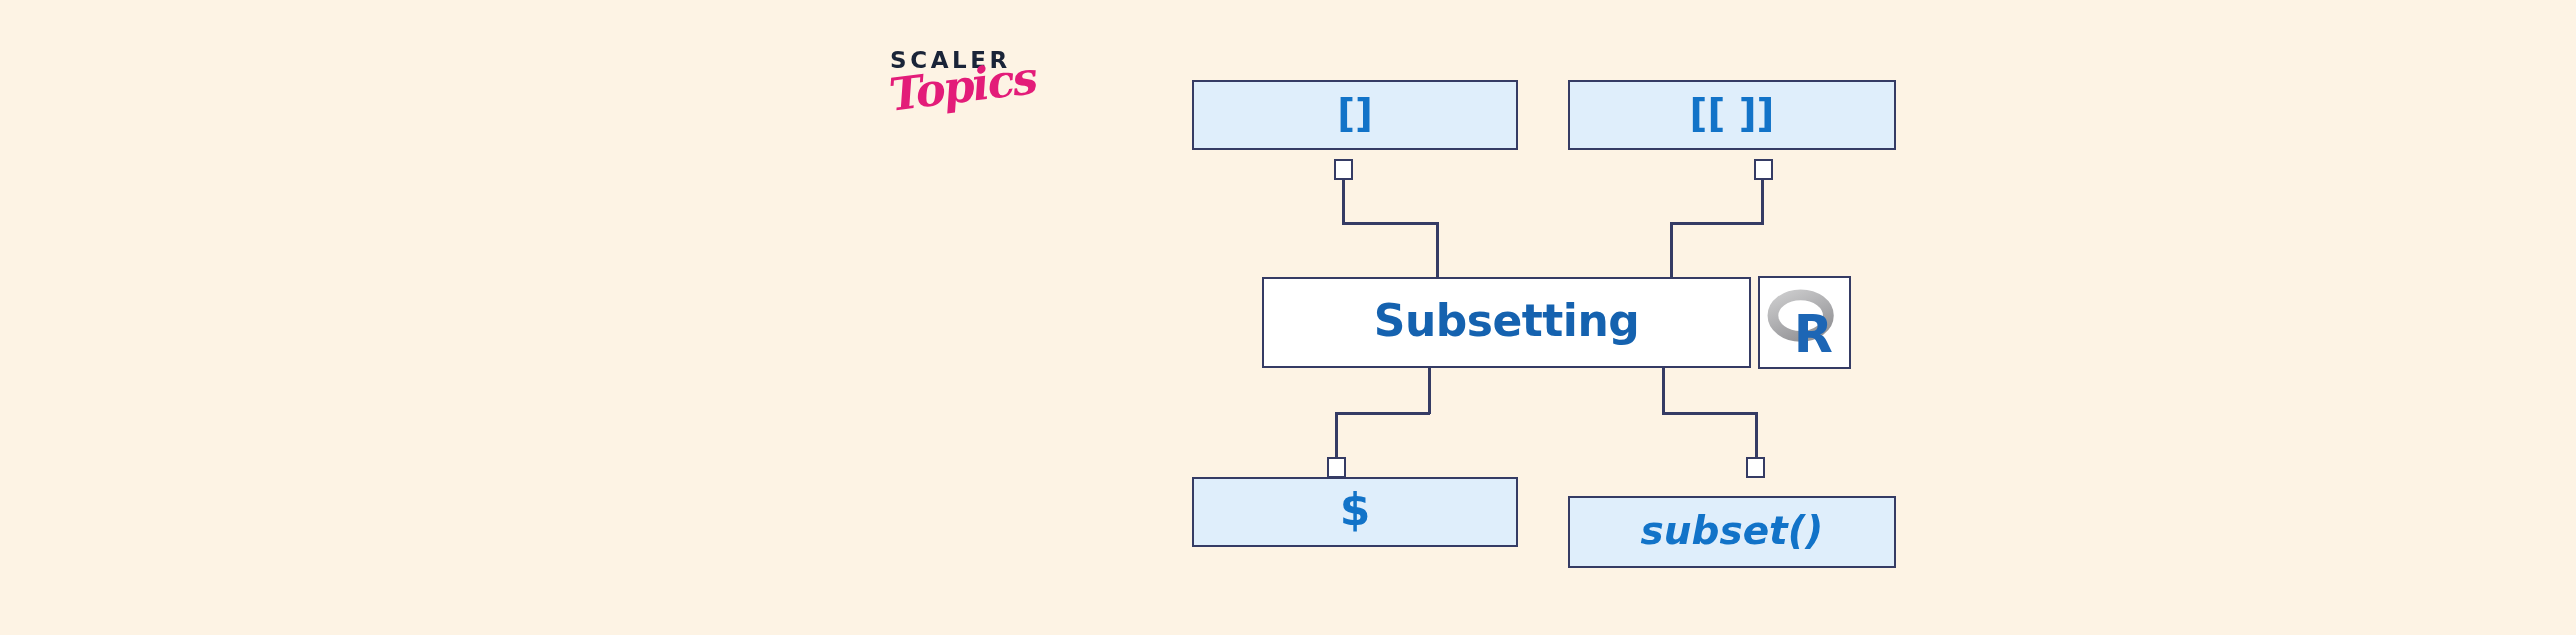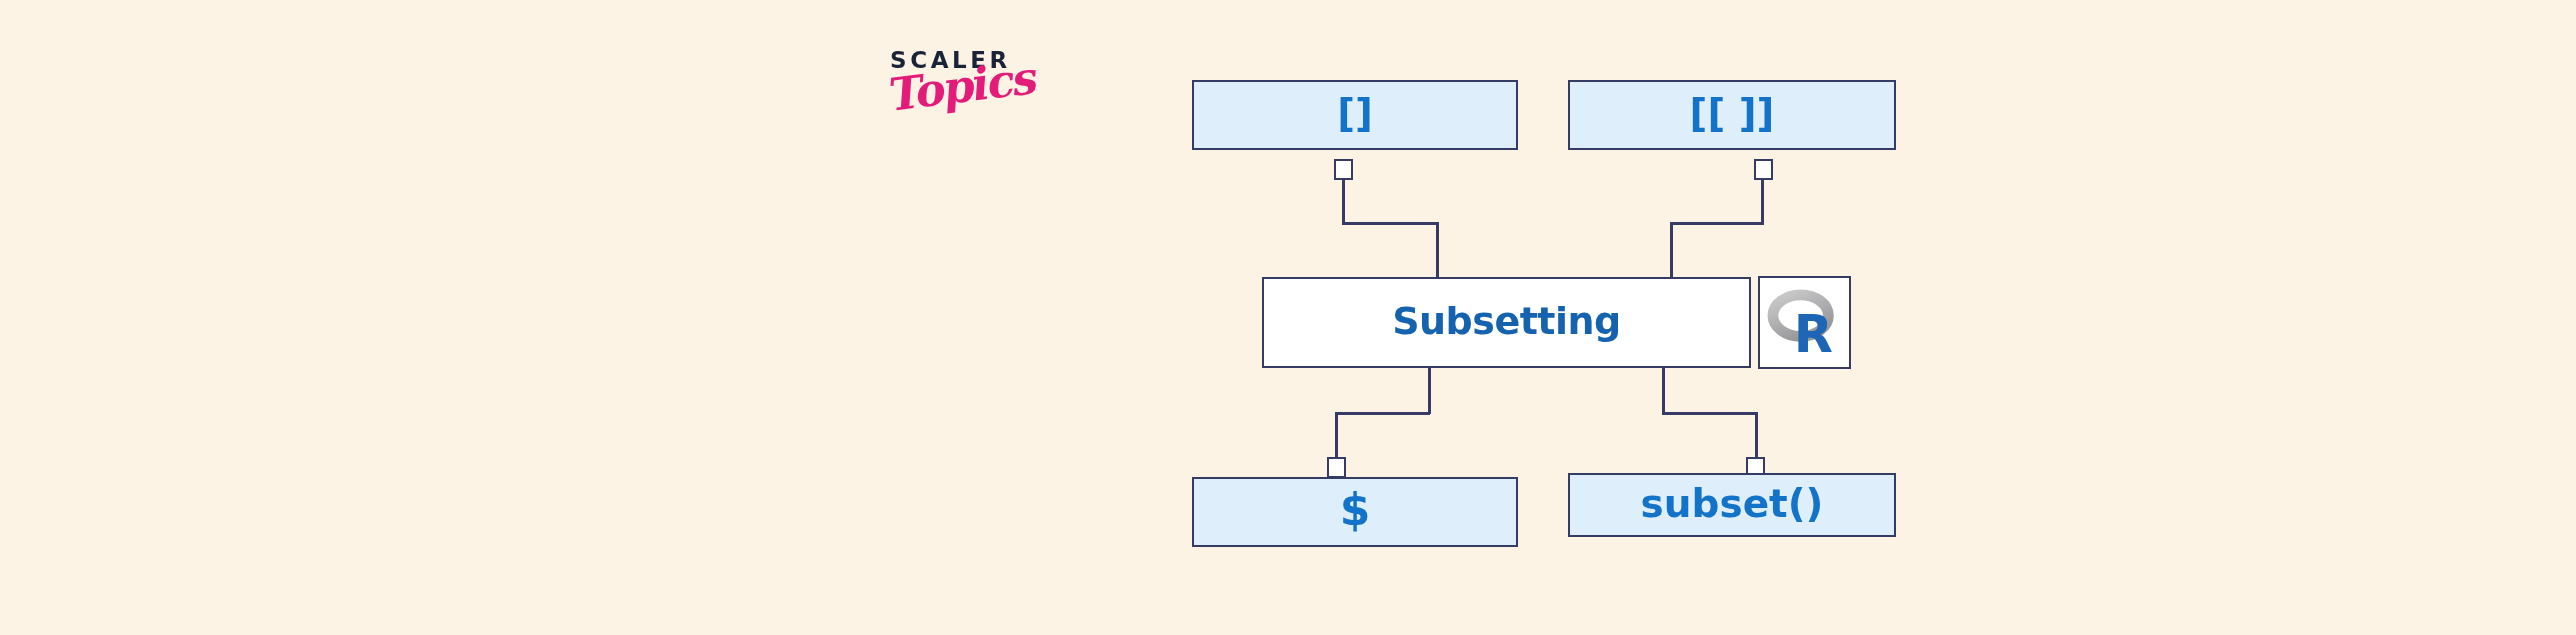--- a/index.html
+++ b/index.html
@@ -36,28 +36,28 @@
   .node-blue::before{
     content:"";position:absolute;z-index:-1;
     left:5.7px;top:5.7px;width:100%;height:100%;
     background:#fbc97f;border:2.1px solid #353b64;
   }
   .node-label{
     color:#1273c8;font-weight:bold;font-size:39px;
     white-space:pre;line-height:1;padding-bottom:3.1px;
   }
   .node-title{
-    color:#1562af;font-weight:bold;font-size:38px;line-height:1;
+    color:#1562af;font-weight:bold;font-size:44px;line-height:1;
     letter-spacing:-0.5px;padding-bottom:2.1px;
   }
 
   #node-bracket-single{left:1192px;top:80px;width:326px;height:70px;}
   #node-bracket-double{left:1568px;top:80px;width:328px;height:70px;}
   #node-dollar{left:1192px;top:477px;width:326px;height:70px;}
-  #node-subset-fn{left:1568px;top:473px;width:328px;height:64px;}
+  #node-subset-fn{left:1568px;top:496px;width:328px;height:72px;font-style:italic;}
   #node-subsetting{left:1262px;top:277px;width:489px;height:91px;}
   #node-r-logo{left:1758px;top:276px;width:93px;height:93px;}
   #node-dollar .node-label{font-size:44px;}
 
   
   .port{
     position:absolute;box-sizing:border-box;
     width:18.5px;height:20.6px;background:#ffffff;border:2.1px solid #353b64;
   }
   #port-top-left{left:1334px;top:159px;}

